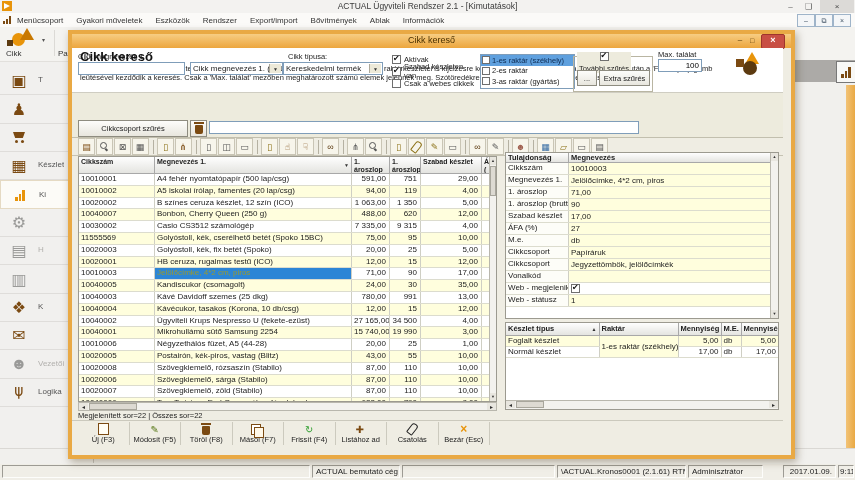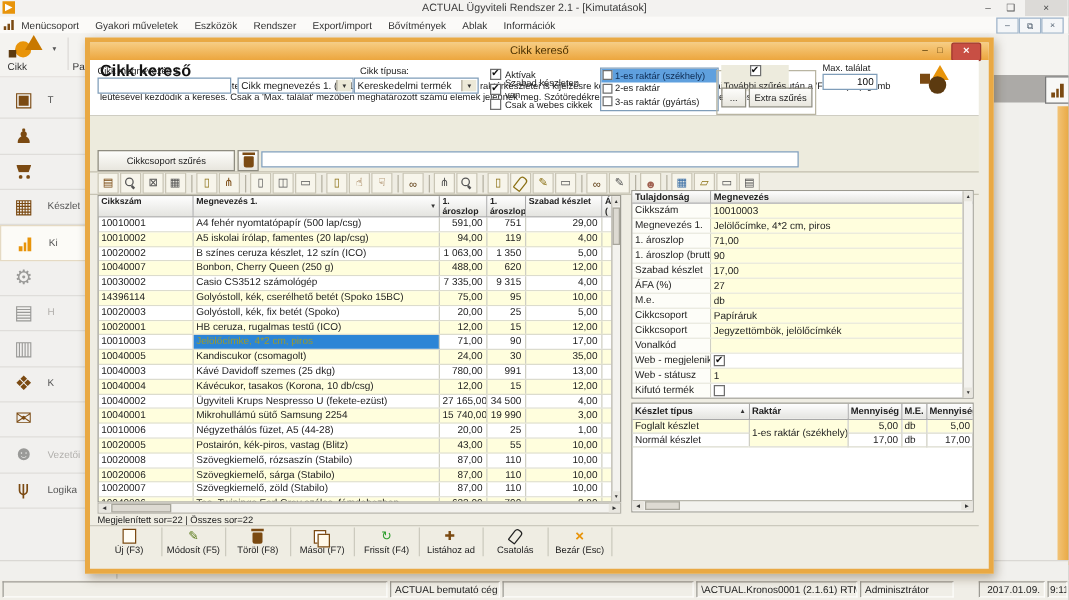--- a/index.html
+++ b/index.html
@@ -601,21 +601,21 @@
             <div class="grow">
               <span class="gc c1">10030002</span>
               <span class="gc c2">Casio CS3512 számológép</span>
               <span class="gc c3 num">7 335,00</span>
               <span class="gc c4 num">9 315</span>
               <span class="gc c5 num">4,00</span>
               <span class="gc c6"></span>
             </div>
 
             <div class="grow">
-              <span class="gc c1">14396114</span>
+              <span class="gc c1">11555569</span>
               <span class="gc c2">Golyóstoll, kék, cserélhető betét (Spoko 15BC)</span>
               <span class="gc c3 num">75,00</span>
               <span class="gc c4 num">95</span>
               <span class="gc c5 num">10,00</span>
               <span class="gc c6"></span>
             </div>
 
             <div class="grow">
               <span class="gc c1">10020003</span>
               <span class="gc c2">Golyóstoll, kék, fix betét (Spoko)</span>
@@ -902,27 +902,20 @@
               </span>
             </div>
 
             <div class="prow">
               <span class="pl">Web - státusz</span>
               <span class="pv">
                 <span class="pvt">1</span>
               </span>
             </div>
 
-            <div class="prow">
-              <span class="pl">Kifutó termék</span>
-              <span class="pv chk">
-                <span class="cb pcb show"></span>
-                <span class="pvt"></span>
-              </span>
-            </div>
 
           </div>
         <div class="pvs">
           <span class="up">▲</span>
           <span class="dn">▼</span>
         </div>
       </div>
 
       <div class="abs stock">
         <table class="stbl">

